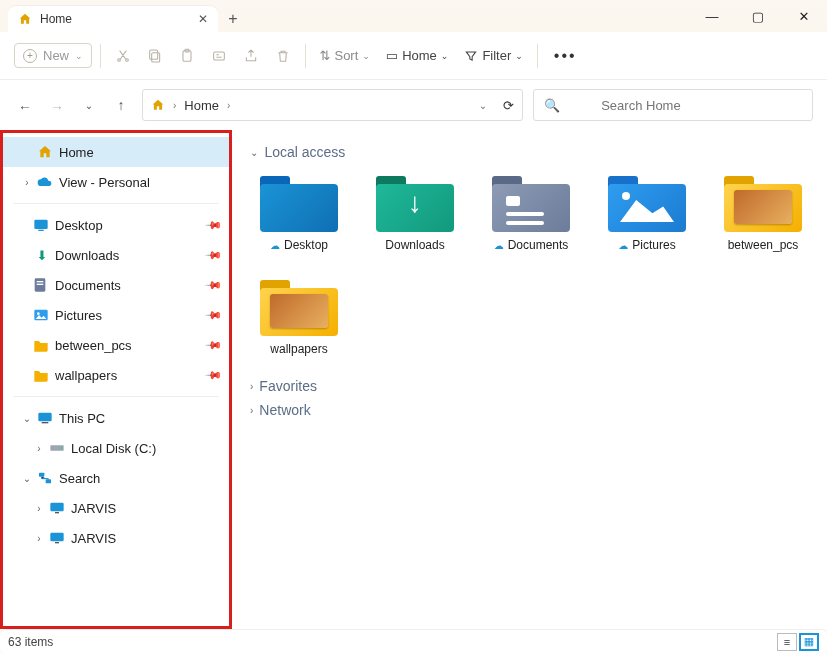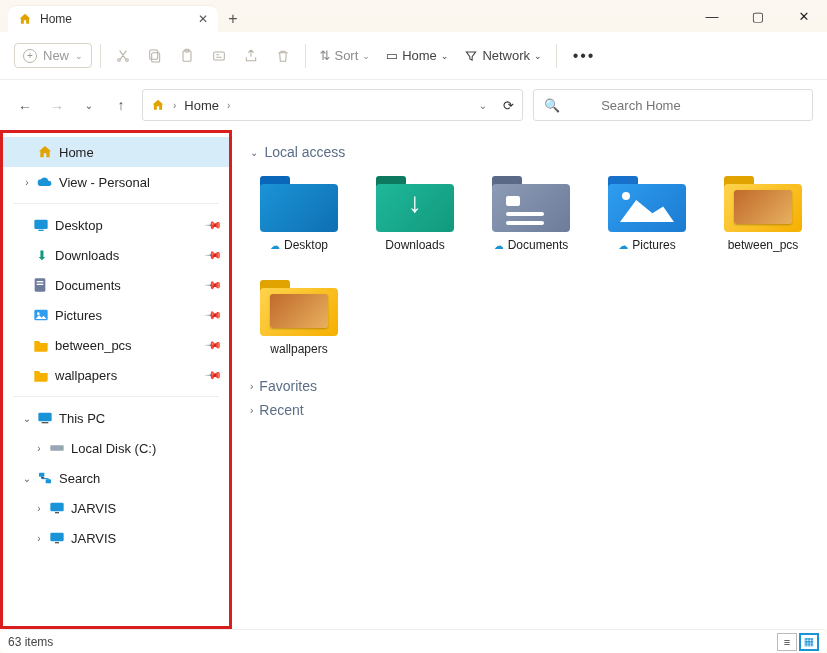--- a/index.html
+++ b/index.html
@@ -152,21 +152,21 @@
     <span>▭</span>
     <span>Home</span>
     <span class="chev">⌄</span>
   </div>
   <div class="tool dark">
     <span>
         <svg width="14" height="14" viewBox="0 0 24 24">
           <path fill="none" stroke="#444" stroke-width="1.8" d="M4 5h16l-6 8v6l-4-2v-4z"></path>
         </svg>
       </span>
-    <span>Network</span>
+    <span>Filter</span>
     <span class="chev">⌄</span>
   </div>
   <div class="sep"></div>
   <div class="more">•••</div>
 </div>
 
 <div class="navrow">
   <div class="navbtn">←</div>
   <div class="navbtn" style="color:#bbb">→</div>
   <div class="navbtn" style="font-size:10px">⌄</div>
@@ -400,21 +400,21 @@
           </div>
         </div>
       </div>
 
     <div class="section-head">
       <span class="chev">›</span>
       <span>Favorites</span>
     </div>
     <div class="section-head">
       <span class="chev">›</span>
-      <span>Recent</span>
+      <span>Network</span>
     </div>
   </div>
 </div>
 
 <div class="status">
   <span>63 items</span>
   <div class="views">
     <div class="view-toggle">≡</div>
     <div class="view-toggle active">▦</div>
   </div>

